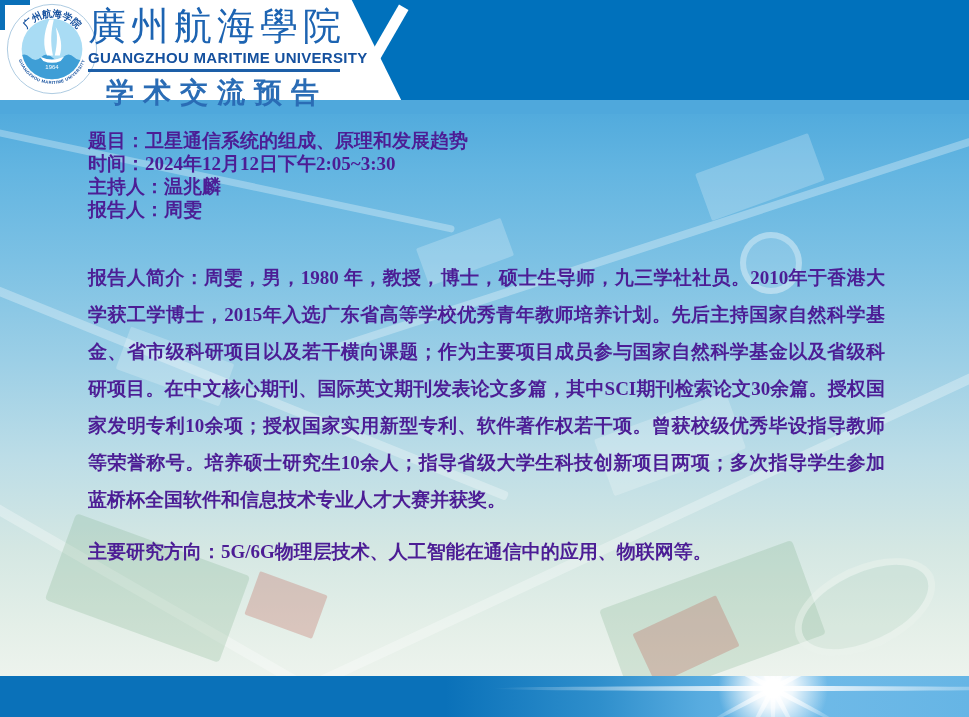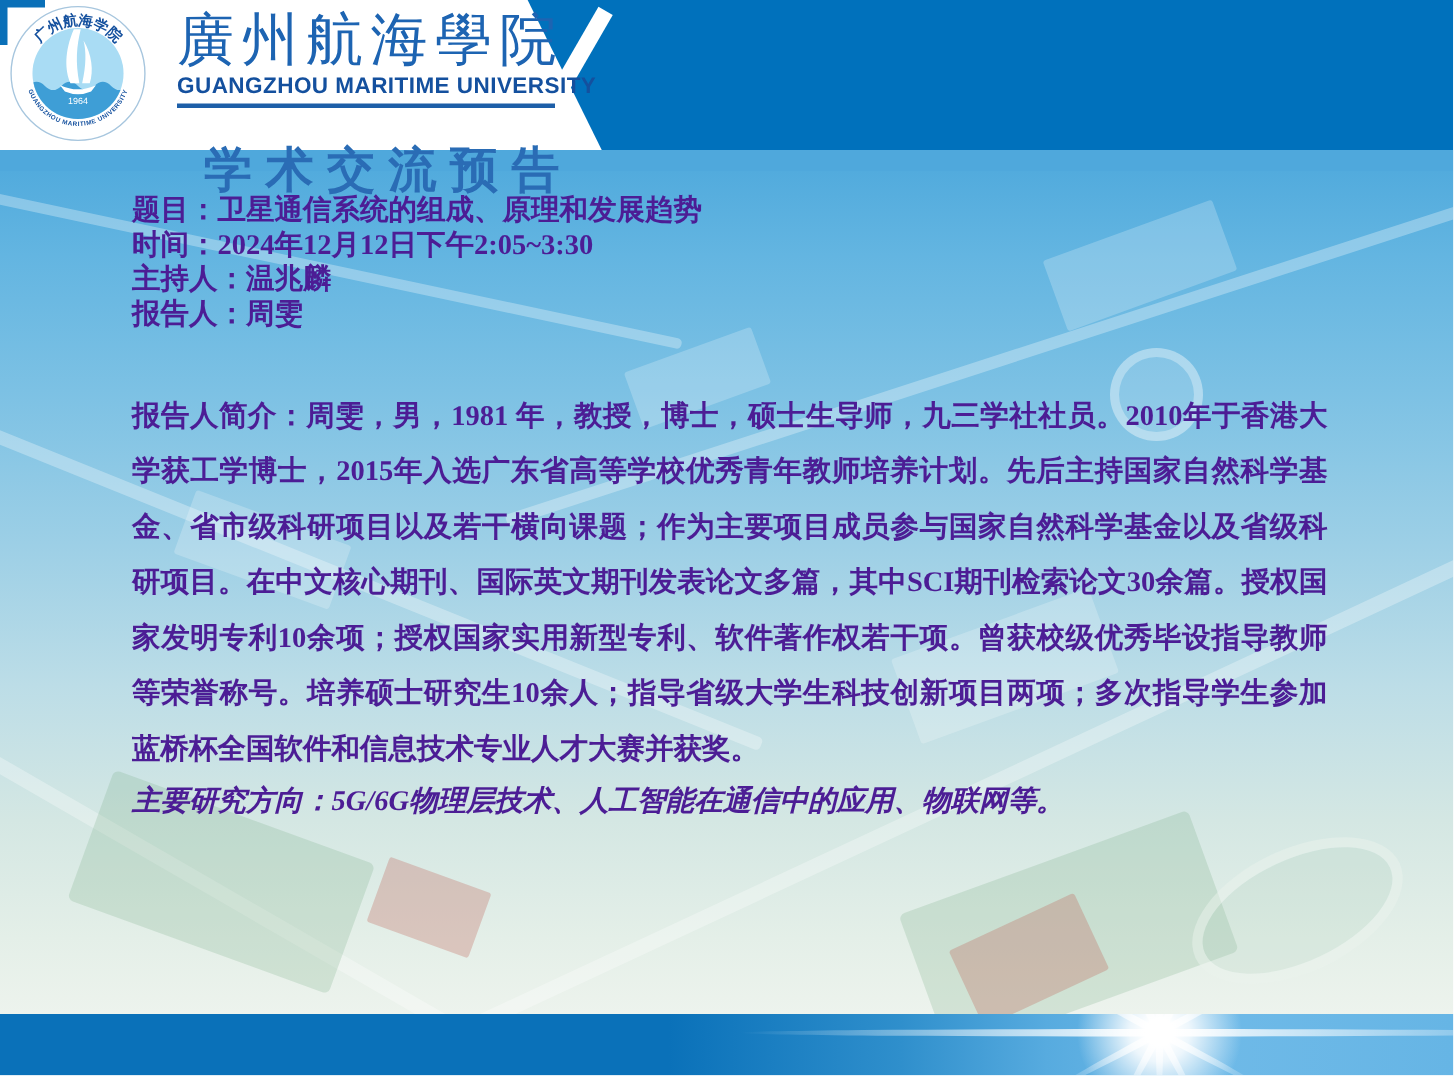--- a/index.html
+++ b/index.html
@@ -27,21 +27,21 @@
   }
   .corner-mark-v {
     position: absolute; top: 0; left: 0;
     width: 5px; height: 30px; background: #0a70b8;
   }
   .seal {
     position: absolute; top: 3px; left: 6px;
     width: 92px; height: 92px;
   }
   .title-block {
-    position: absolute; top: 5px; left: 118px;
+    position: absolute; top: 5px; left: 88px;
     width: 260px;
   }
   .uni-cn {
     font-family: "DejaVu Serif", serif;
     font-size: 38px; line-height: 42px;
     color: #1d64b2;
     letter-spacing: 5px;
     white-space: nowrap;
   }
   .uni-en {
@@ -52,24 +52,24 @@
     margin-top: 2px;
     white-space: nowrap;
   }
   .title-divider {
     width: 252px; height: 3px;
     background: #1d5fa8;
     margin-top: 3px;
   }
   .subtitle {
     font-family: "Liberation Serif", serif;
-    font-size: 32px; font-weight: bold;
+    font-size: 28px; font-weight: bold;
     color: #2a6cb5;
     letter-spacing: 9px;
-    margin-top: 20px;
+    margin-top: 2px;
     padding-left: 18px;
     white-space: nowrap;
   }
   .header-wedge {
     position: absolute; top: 0; left: 0;
     width: 969px; height: 100px;
     background: #0071bc;
     clip-path: polygon(36.3% 0, 100% 0, 100% 100%, 41.4% 100%);
   }
   .header-slash {
@@ -127,24 +127,23 @@
     white-space: nowrap;
   }
   .bio {
     margin-top: 38px;
     font-size: 19px;
     line-height: 37px;
     text-align: justify;
     text-justify: inter-ideograph;
   }
   .research {
-    margin-top: 3px;
+    margin-top: 20px;
     font-size: 19px;
     line-height: 28px;
-    font-style: italic;
   }
 
   
   .footer {
     position: absolute; bottom: 0; left: 0;
     width: 969px; height: 41px;
     overflow: hidden;
     z-index: 4;
     background: linear-gradient(90deg,
       #0a71b9 0%, #0a71b9 46%, #2f8fcc 62%,
@@ -245,21 +244,21 @@
     <div class="info-row">
       <span>时间：</span><span>2024年12月12日下午2:05~3:30</span>
     </div>
     <div class="info-row">
       <span>主持人：</span><span>温兆麟</span>
     </div>
     <div class="info-row">
       <span>报告人：</span><span>周雯</span>
     </div>
 
-    <p class="bio">报告人简介：周雯，男，1981 年，教授，博士，硕士生导师，九三学社社员。2010年于香港大学获工学博士，2015年入选广东省高等学校优秀青年教师培养计划。先后主持国家自然科学基金、省市级科研项目以及若干横向课题；作为主要项目成员参与国家自然科学基金以及省级科研项目。在中文核心期刊、国际英文期刊发表论文多篇，其中SCI期刊检索论文30余篇。授权国家发明专利10余项；授权国家实用新型专利、软件著作权若干项。曾获校级优秀毕设指导教师等荣誉称号。培养硕士研究生10余人；指导省级大学生科技创新项目两项；多次指导学生参加蓝桥杯全国软件和信息技术专业人才大赛并获奖。</p>
+    <p class="bio">报告人简介：周雯，男，1980 年，教授，博士，硕士生导师，九三学社社员。2010年于香港大学获工学博士，2015年入选广东省高等学校优秀青年教师培养计划。先后主持国家自然科学基金、省市级科研项目以及若干横向课题；作为主要项目成员参与国家自然科学基金以及省级科研项目。在中文核心期刊、国际英文期刊发表论文多篇，其中SCI期刊检索论文30余篇。授权国家发明专利10余项；授权国家实用新型专利、软件著作权若干项。曾获校级优秀毕设指导教师等荣誉称号。培养硕士研究生10余人；指导省级大学生科技创新项目两项；多次指导学生参加蓝桥杯全国软件和信息技术专业人才大赛并获奖。</p>
 
     <p class="research">主要研究方向：5G/6G物理层技术、人工智能在通信中的应用、物联网等。</p>
   </div>
 
   <div class="footer">
     <div class="flare">
       <div class="ray ray-h"></div>
       <div class="ray ray-v"></div>
       <div class="ray ray-d1"></div>
       <div class="ray ray-d2"></div>

